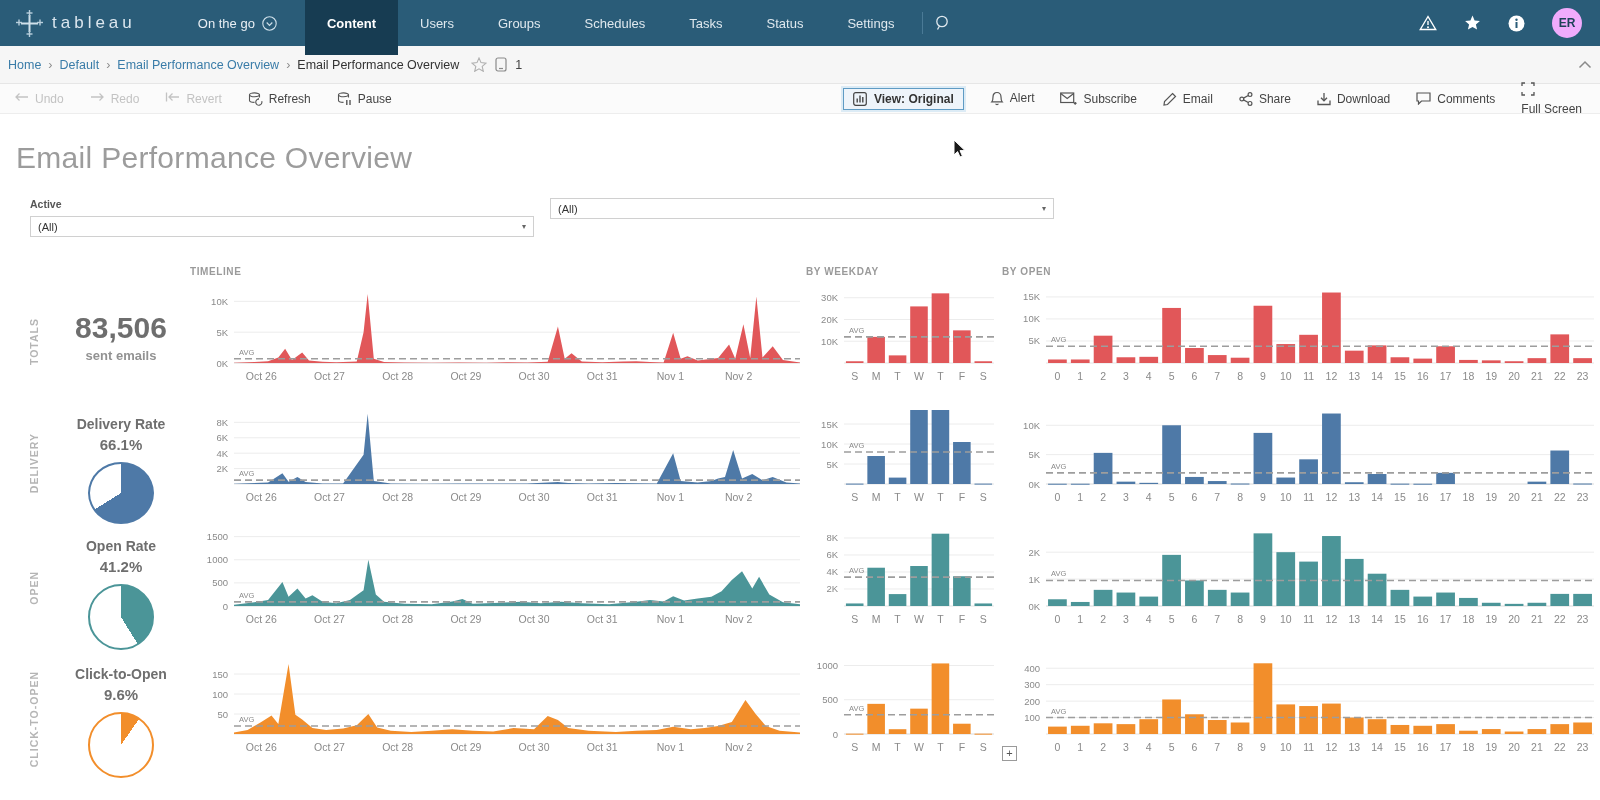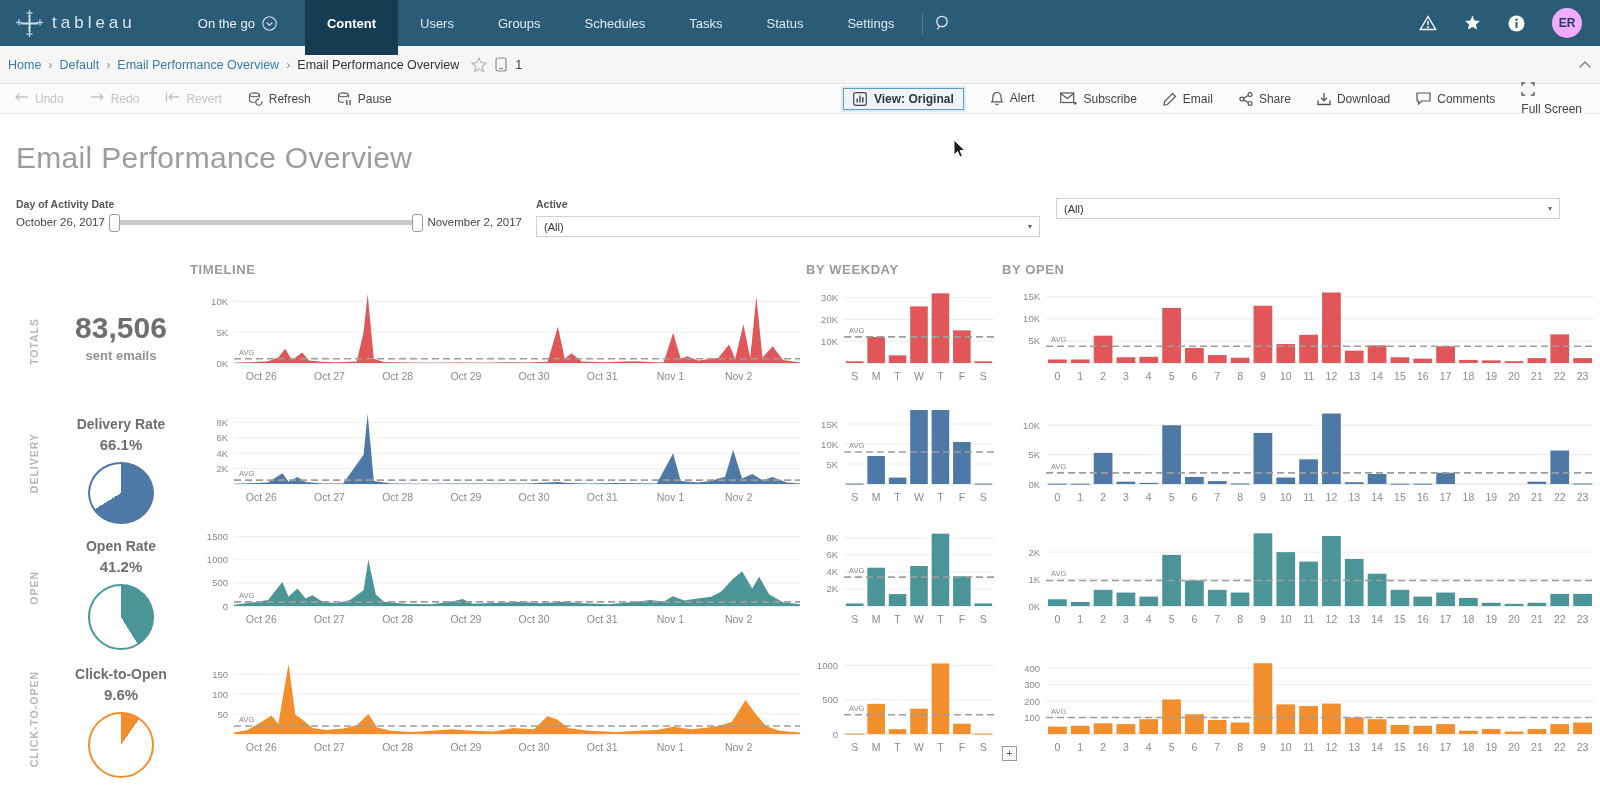--- a/index.html
+++ b/index.html
@@ -48,21 +48,21 @@
   .handle.left{left:-4px;}
   .handle.right{right:-4px;}
   .f-dd{width:504px;margin-left:14px;}
   .f-dd.last{margin-left:16px;}
   .ddbox{height:19px;border:1px solid #d0d0d0;background:#fff;display:flex;align-items:center;
          justify-content:space-between;padding:0 7px;font-size:11px;color:#333;cursor:pointer;}
   .ddcaret{font-size:8px;color:#666;}
   
   .grid{display:grid;grid-template-columns:36px 138px 616px 196px 598px;
         grid-template-rows:24px 121px 122px 128px 134px;margin-top:20px;}
-  .chead{font-size:13px;font-weight:bold;color:#9a9a9a;letter-spacing:0.6px;align-self:end;padding-bottom:4px;}
+  .chead{font-size:10px;font-weight:bold;color:#9a9a9a;letter-spacing:0.6px;align-self:end;padding-bottom:4px;}
   .vcell{display:flex;align-items:center;justify-content:center;}
   .vlab{writing-mode:vertical-rl;transform:rotate(180deg);font-size:10.5px;font-weight:bold;
         color:#b5b5b5;letter-spacing:1px;white-space:nowrap;}
   .kcell{display:flex;flex-direction:column;align-items:center;justify-content:flex-start;padding-top:14px;}
   .kpi-big{font-size:30px;font-weight:bold;color:#6e6e6e;margin-top:16px;}
   .kpi-sub{font-size:13px;font-weight:bold;color:#929292;margin-top:3px;}
   .kpi-title{font-size:14px;font-weight:bold;color:#6e6e6e;}
   .kpi-pct{font-size:15px;font-weight:bold;color:#6e6e6e;margin-top:4px;}
   .pie{width:62px;height:62px;border-radius:50%;border:2px solid #888;margin-top:9px;}
   .tcell,.wcell,.hcell{position:relative;}
@@ -259,31 +259,20 @@
       </svg>
         <span>Full Screen</span>
     </div>
   </div>
 </div>
 
 <div class="dash">
   <h1 class="dash-title">Email Performance Overview</h1>
 
   <div class="filters">
-    <div class="f-date">
-      <div class="flabel">Day of Activity Date</div>
-      <div class="sliderrow">
-        <span>October 26, 2017</span>
-        <div class="track">
-          <span class="handle left"></span>
-          <span class="handle right"></span>
-        </div>
-        <span>November 2, 2017</span>
-      </div>
-    </div>
     <div class="f-dd">
       <div class="flabel">Active</div>
       <div class="ddbox">
         <span>(All)</span>
         <span class="ddcaret">▾</span>
       </div>
     </div>
     <div class="f-dd last">
       <div class="ddbox">
         <span>(All)</span>

